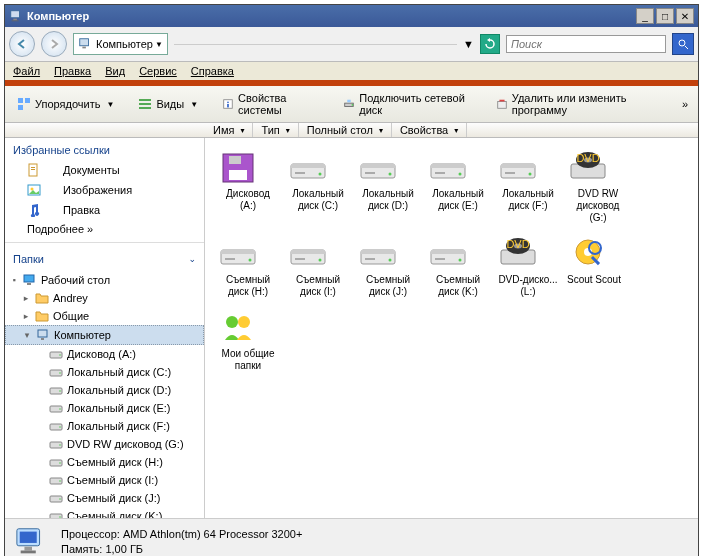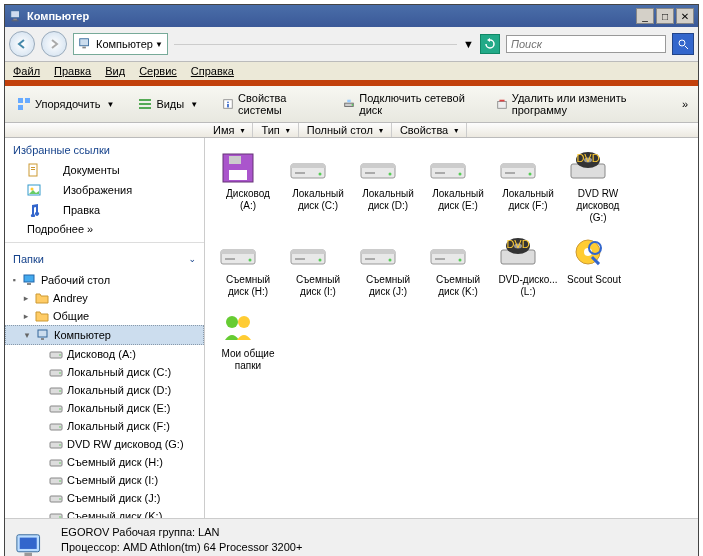--- a/index.html
+++ b/index.html
@@ -478,19 +478,18 @@
   </div>
 
   <div class="statusbar">
     <svg class="pcimg" viewBox="0 0 40 36">
         <rect x="4" y="4" width="24" height="18" rx="2" fill="#bdf" stroke="#369"></rect>
         <rect x="7" y="7" width="18" height="12" fill="#36c"></rect>
         <rect x="12" y="23" width="8" height="4" fill="#999"></rect>
         <rect x="8" y="27" width="16" height="3" fill="#777"></rect>
       </svg>
     <div class="statustxt">
-      <div>EGOROV Рабочая группа: LAN</div>
       <div><span>Процессор:</span> <span>AMD Athlon(tm) 64 Processor 3200+</span></div>
       <div><span>Память:</span> <span>1,00 ГБ</span></div>
     </div>
   </div>
 
 </div>
 
 </body></html>

